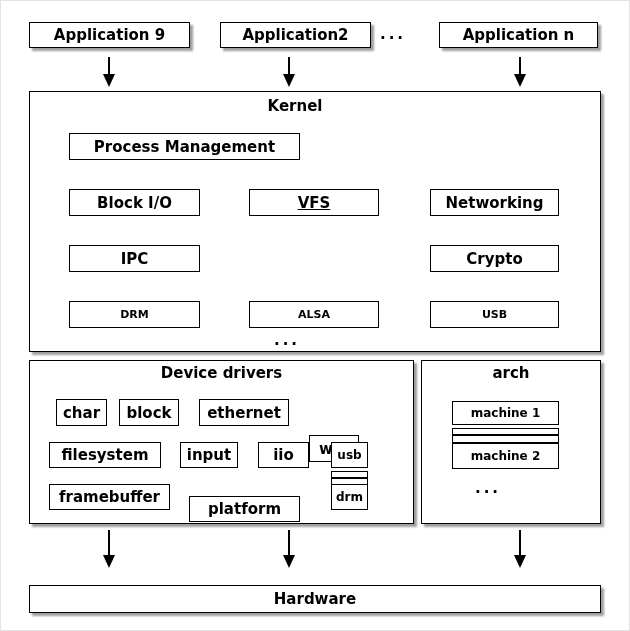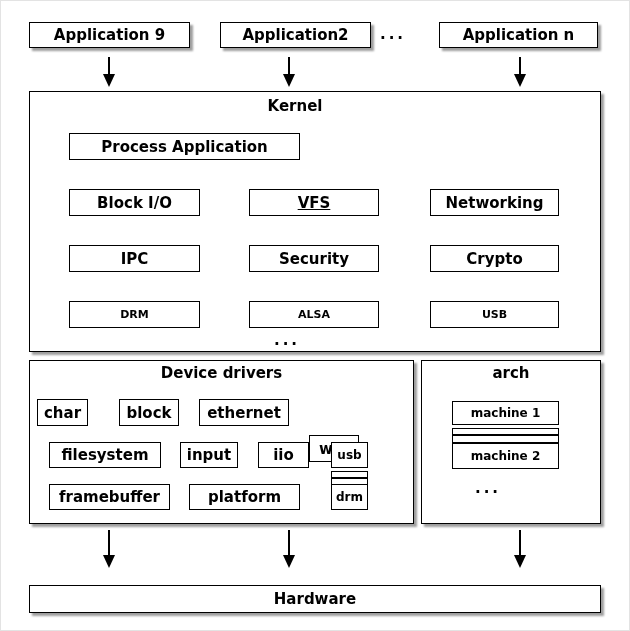--- a/index.html
+++ b/index.html
@@ -65,59 +65,56 @@
   </div>
   <div>
     <div class="stem" style="left:518px; top:56px; height:17px;"></div>
     <div class="head" style="left:513px; top:73px;"></div>
   </div>
 
   <div class="box outer panel" style="left:28px; top:90px; width:572px; height:261px;"></div>
   <div class="title" style="left:28px; top:96px; width:532px;">Kernel</div>
 
   <div class="box" style="left:68px; top:132px; width:231px; height:27px;">
-    <span>Process Application</span>
+    <span>Process Management</span>
   </div>
 
   <div class="box" style="left:68px; top:188px; width:131px; height:27px;">
     <span>Block I/O</span>
   </div>
   <div class="box" style="left:248px; top:188px; width:130px; height:27px;text-decoration:underline;">
     <span>VFS</span>
   </div>
   <div class="box" style="left:429px; top:188px; width:129px; height:27px;">
     <span>Networking</span>
   </div>
 
   <div class="box" style="left:68px; top:244px; width:131px; height:27px;">
     <span>IPC</span>
-  </div>
-  <div class="box" style="left:248px; top:244px; width:130px; height:27px;">
-    <span>Security</span>
   </div>
   <div class="box" style="left:429px; top:244px; width:129px; height:27px;">
     <span>Crypto</span>
   </div>
 
   <div class="box small" style="left:68px; top:300px; width:131px; height:27px;">
     <span>DRM</span>
   </div>
   <div class="box small" style="left:248px; top:300px; width:130px; height:27px;">
     <span>ALSA</span>
   </div>
   <div class="box small" style="left:429px; top:300px; width:129px; height:27px;">
     <span>USB</span>
   </div>
 
   <div class="dots" style="left:256px; top:330px; width:60px;">...</div>
 
   <div class="box outer panel" style="left:28px; top:359px; width:385px; height:164px;"></div>
   <div class="title" style="left:28px; top:363px; width:385px;">Device drivers</div>
 
-  <div class="box" style="left:36px; top:398px; width:51px; height:27px;">
+  <div class="box" style="left:55px; top:398px; width:51px; height:27px;">
     <span>char</span>
   </div>
   <div class="box" style="left:118px; top:398px; width:60px; height:27px;">
     <span>block</span>
   </div>
   <div class="box" style="left:198px; top:398px; width:90px; height:27px;">
     <span>ethernet</span>
   </div>
   <div class="box" style="left:308px; top:398px; width:50px; height:27px;margin-top:36px;">
     <span>wifi</span>
@@ -138,21 +135,21 @@
   </div>
   <div class="slat" style="left:330px; top:470px; width:37px; height:7px;"></div>
   <div class="slat" style="left:330px; top:477px; width:37px; height:7px;"></div>
   <div class="box stacklbl" style="left:330px; top:483px; width:37px; height:26px;">
     <span>drm</span>
   </div>
 
   <div class="box" style="left:48px; top:483px; width:121px; height:26px;">
     <span>framebuffer</span>
   </div>
-  <div class="box" style="left:188px; top:483px; width:111px; height:26px;justify-content:center;">
+  <div class="box" style="left:188px; top:495px; width:111px; height:26px;justify-content:center;">
     <span>platform</span>
   </div>
 
   <div class="box outer panel" style="left:420px; top:359px; width:180px; height:164px;"></div>
   <div class="title" style="left:420px; top:363px; width:180px;">arch</div>
 
   <div class="box stacklbl" style="left:451px; top:400px; width:107px; height:24px;">
     <span>machine 1</span>
   </div>
   <div class="slat" style="left:451px; top:427px; width:107px; height:7px;"></div>

